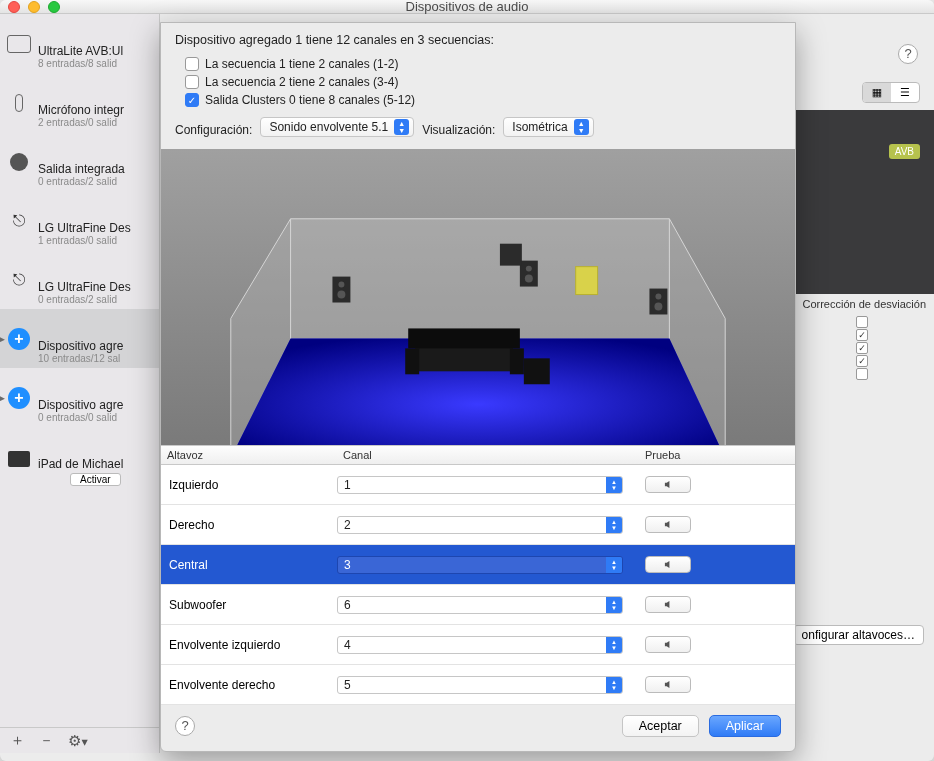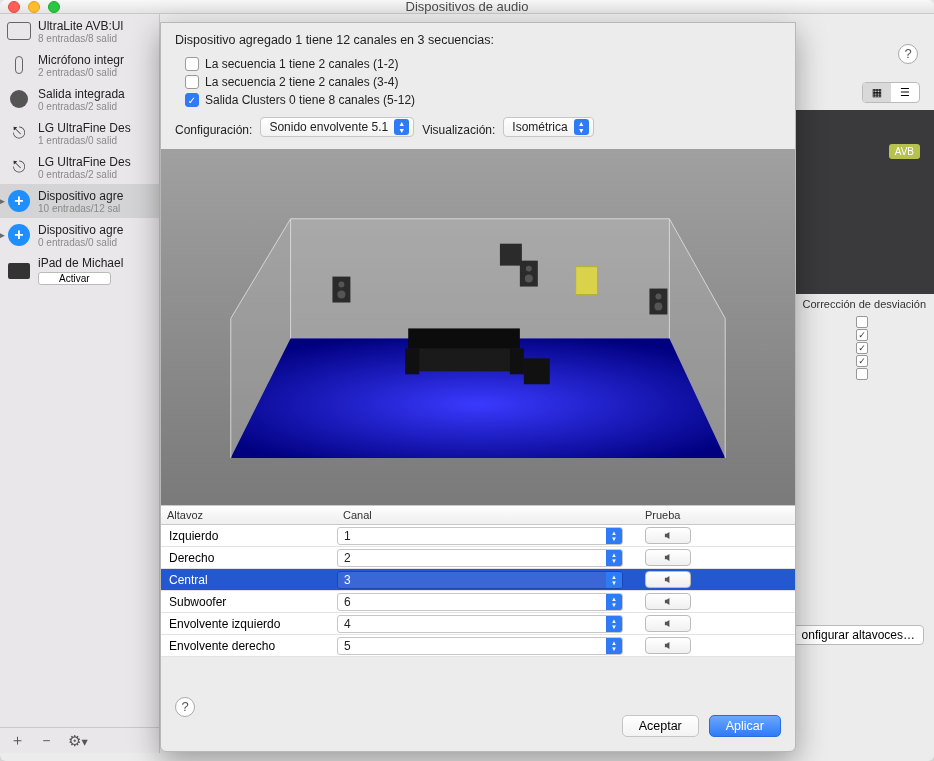--- a/index.html
+++ b/index.html
@@ -17,24 +17,24 @@
   
   .main-body { display:flex; height: calc(100% - 22px); }
   
   
   .sidebar { width: 160px; background:#e9e7ea; border-right:1px solid #c9c9c9; display:flex; flex-direction:column; font-size:11px; }
   .dev-list { flex:1; overflow:hidden; }
   .dev { display:flex; align-items:center; gap:6px; padding:4px 6px; position:relative; }
   .dev.selected { background:#d4d4d6; }
   .dev .icon { width:26px; height:26px; flex-shrink:0; display:flex; align-items:center; justify-content:center; }
   .dev .txt { overflow:hidden; }
-  .dev .name { font-size:12px; color:#222; white-space:nowrap; overflow:hidden; text-overflow:ellipsis; }
+  .dev .name { font-size:12px; color:#222; white-space:nowrap; overflow:hidden; text-overflow:ellipsis;margin-top:26px; }
   .dev .sub  { font-size:10px; color:#8a8a8a; white-space:nowrap; overflow:hidden; }
   .disclose { position:absolute; left:-2px; top:50%; transform:translateY(-50%); font-size:9px; color:#6a6a6a; }
-  .activar-btn { font-size:10px; background:#fff; border:1px solid #bbb; border-radius:3px; padding:0 20px; margin-top:2px; display:inline-block; }
+  .activar-btn { font-size:10px; background:#fff; border:1px solid #bbb; border-radius:3px; padding:0 9px; margin-top:2px; display:inline-block;margin-left:32px; }
   .sidebar-footer { height:26px; border-top:1px solid #c9c9c9; display:flex; align-items:center; gap:14px; padding:0 10px; color:#555; }
   .sidebar-footer span { font-size:15px; cursor:default; }
   
   
   .content-right { flex:1; background:#ececec; position:relative; }
   .help-circle { position:absolute; top:30px; right:16px; width:20px; height:20px; border:1px solid #aaa; border-radius:50%; background:#fff; font-size:13px; text-align:center; line-height:18px; color:#555; }
   .view-seg { position:absolute; top:68px; right:14px; display:flex; border:1px solid #bbb; border-radius:4px; overflow:hidden; background:#fff; }
   .view-seg div { width:28px; height:19px; display:flex; align-items:center; justify-content:center; font-size:11px; }
   .view-seg .act { background:#d9d9d9; }
   .dark-panel { position:absolute; top:96px; right:0; width:146px; height:184px; background:#3a3a3c; border-radius:4px 0 0 4px; }
@@ -59,39 +59,39 @@
   
   .room { margin:6px 0 0; height:356px; background:linear-gradient(#a0a0a0,#7a7a7a); position:relative; overflow:hidden; }
   .room svg { position:absolute; inset:0; }
   
   
   .spk-head { display:flex; background:linear-gradient(#fdfdfd,#efefef); border-top:1px solid #c8c8c8; border-bottom:1px solid #c8c8c8; font-size:11px; color:#333; }
   .spk-head div { padding:3px 6px; }
   .col-a { width:176px; }
   .col-b { flex:1; }
   .col-c { width:170px; text-align:left; padding-left:20px !important; }
-  .spk-row { display:flex; align-items:center; border-bottom:1px solid #e3e3e3; font-size:12px; background:#fff; height:22px; }
+  .spk-row { display:flex; align-items:center; border-bottom:1px solid #e3e3e3; font-size:12px; background:#fff; height:40px; }
   .spk-row.sel { background:#2358d1; color:#fff; }
   .spk-row .col-a { padding:2px 8px; }
   .spk-row .col-b { padding:2px 2px 2px 0; }
   .spk-row .col-c { display:flex; justify-content:flex-start; padding-left:20px; }
   .ch-popup { display:flex; align-items:center; border:1px solid #c6c6c6; border-radius:3px; background:#fff; height:18px; width:100%; }
   .ch-popup .val { flex:1; padding:0 6px; font-size:12px; color:#222; }
   .ch-popup .arr { width:16px; height:100%; background:#2f7bf6; border-radius:0 2px 2px 0; display:flex; flex-direction:column; align-items:center; justify-content:center; color:#fff; font-size:6px; line-height:6px; }
   .spk-row.sel .ch-popup { background:#3a66d6; border-color:#1d46b0; }
   .spk-row.sel .ch-popup .val { color:#fff; }
   .test-btn { width:46px; height:17px; border:1px solid #bbb; border-radius:4px; background:linear-gradient(#fff,#f0f0f0); display:flex; align-items:center; justify-content:center; }
   .spk-row.sel .test-btn { background:linear-gradient(#fff,#eee); }
   .spk-ico { width:9px; height:9px; }
   
   
   .sheet-footer { margin-top:auto; padding:10px 14px 14px; display:flex; align-items:center; }
   .sheet-footer .help-circle2 { width:20px; height:20px; border:1px solid #aaa; border-radius:50%; background:#fff; text-align:center; line-height:18px; color:#555; font-size:13px; }
   .sheet-footer .spacer { flex:1; }
-  .btn { background:linear-gradient(#fff,#f3f3f3); border:1px solid #c5c5c5; border-radius:5px; padding:3px 16px; font-size:12.5px; margin-left:10px;margin-top:39px; }
+  .btn { background:linear-gradient(#fff,#f3f3f3); border:1px solid #c5c5c5; border-radius:5px; padding:3px 16px; font-size:12.5px; margin-left:10px; }
   .btn.primary { background:linear-gradient(#6aa7ff,#2f7bf6); color:#fff; border-color:#2a6be0; }
   
   
   .ic-box { width:24px; height:18px; border:1.5px solid #666; border-radius:3px; }
   .ic-mic { width:8px; height:18px; border:1.5px solid #666; border-radius:5px; position:relative; }
   .ic-spk { width:18px; height:18px; background:#555; border-radius:50%; }
   .ic-usb { font-size:16px; color:#333; }
   .ic-agg { width:22px; height:22px; border-radius:50%; background:#1f8fff; color:#fff; display:flex; align-items:center; justify-content:center; font-size:16px; font-weight:bold; }
   .ic-ipad { width:22px; height:16px; background:#333; border-radius:2px; }
   .gear { font-size:13px; }

